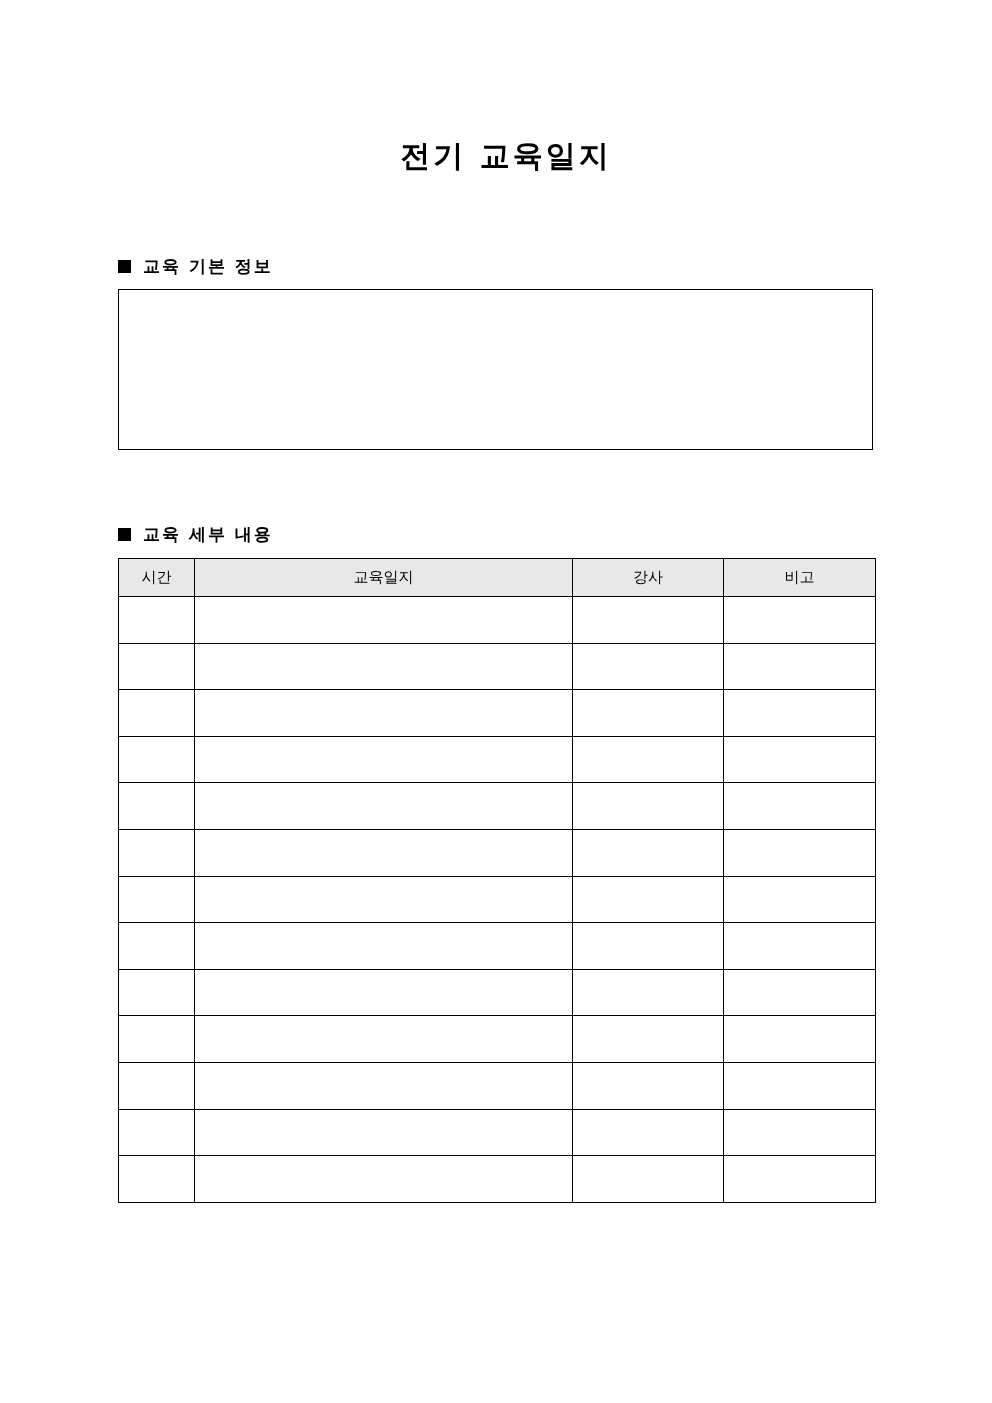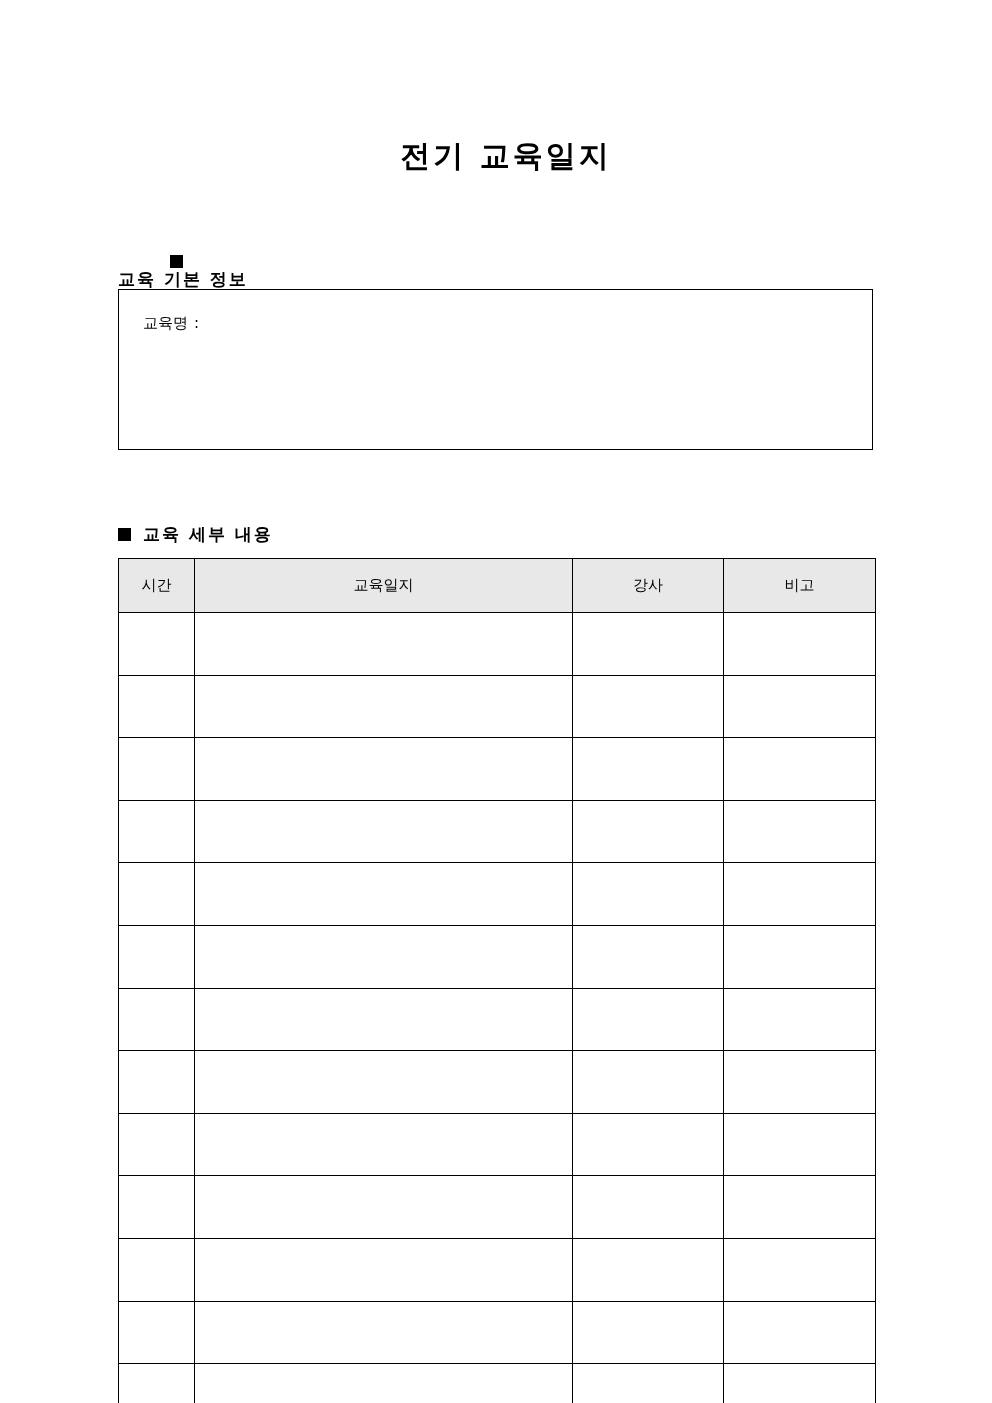--- a/index.html
+++ b/index.html
@@ -4,39 +4,35 @@
   <style>
     html, body { margin: 0; padding: 0; background: #ffffff; }
     body { width: 992px; height: 1403px; position: relative; font-family: "DejaVu Sans", "Liberation Sans", sans-serif; color: #000; }
     .title { position: absolute; left: 0; width: 992px; top: 136px; text-align: center; font-size: 30px; font-weight: bold; letter-spacing: 3px; padding-left: 10px; }
     .section-heading { position: absolute; left: 118px; font-size: 17px; font-weight: bold; letter-spacing: 2px; display: flex; align-items: center; }
     .square { display: inline-block; width: 13px; height: 13px; background: #000; margin-right: 12px; }
     .info-box { position: absolute; left: 118px; top: 289px; width: 755px; height: 161px; border: 1px solid #000; box-sizing: border-box; padding: 20px 0 0 24px; }
     .info-line { font-size: 15px; line-height: 26.5px; }
     .info-line .colon { margin-left: 6px; }
     table.detail { position: absolute; left: 118px; top: 558px; width: 757px; border-collapse: collapse; table-layout: fixed; }
-    table.detail th, table.detail td { border: 1.5px solid #000; padding: 8px; }
+    table.detail th, table.detail td { border: 1.5px solid #000; padding: 0; }
     table.detail th { background: #e8e8e8; font-weight: normal; font-size: 15px; height: 37px; text-align: center; }
     table.detail td { height: 45.6px; }
   </style>
 </head>
 <body>
 
 <div class="title">전기 교육일지</div>
 
-<div class="section-heading" style="top:255px;flex-direction:column;">
+<div class="section-heading" style="top:255px;">
   <span class="square"></span>
   <span>교육 기본 정보</span>
 </div>
 
 <div class="info-box">
-  <div class="info-line">
-    <span>교육명</span><span class="colon">:</span>
-    <span></span>
-  </div>
 </div>
 
 <div class="section-heading" style="top:523px;justify-content:center;">
   <span class="square"></span>
   <span>교육 세부 내용</span>
 </div>
 
 <table class="detail">
   <colgroup>
     <col style="width:76px">

